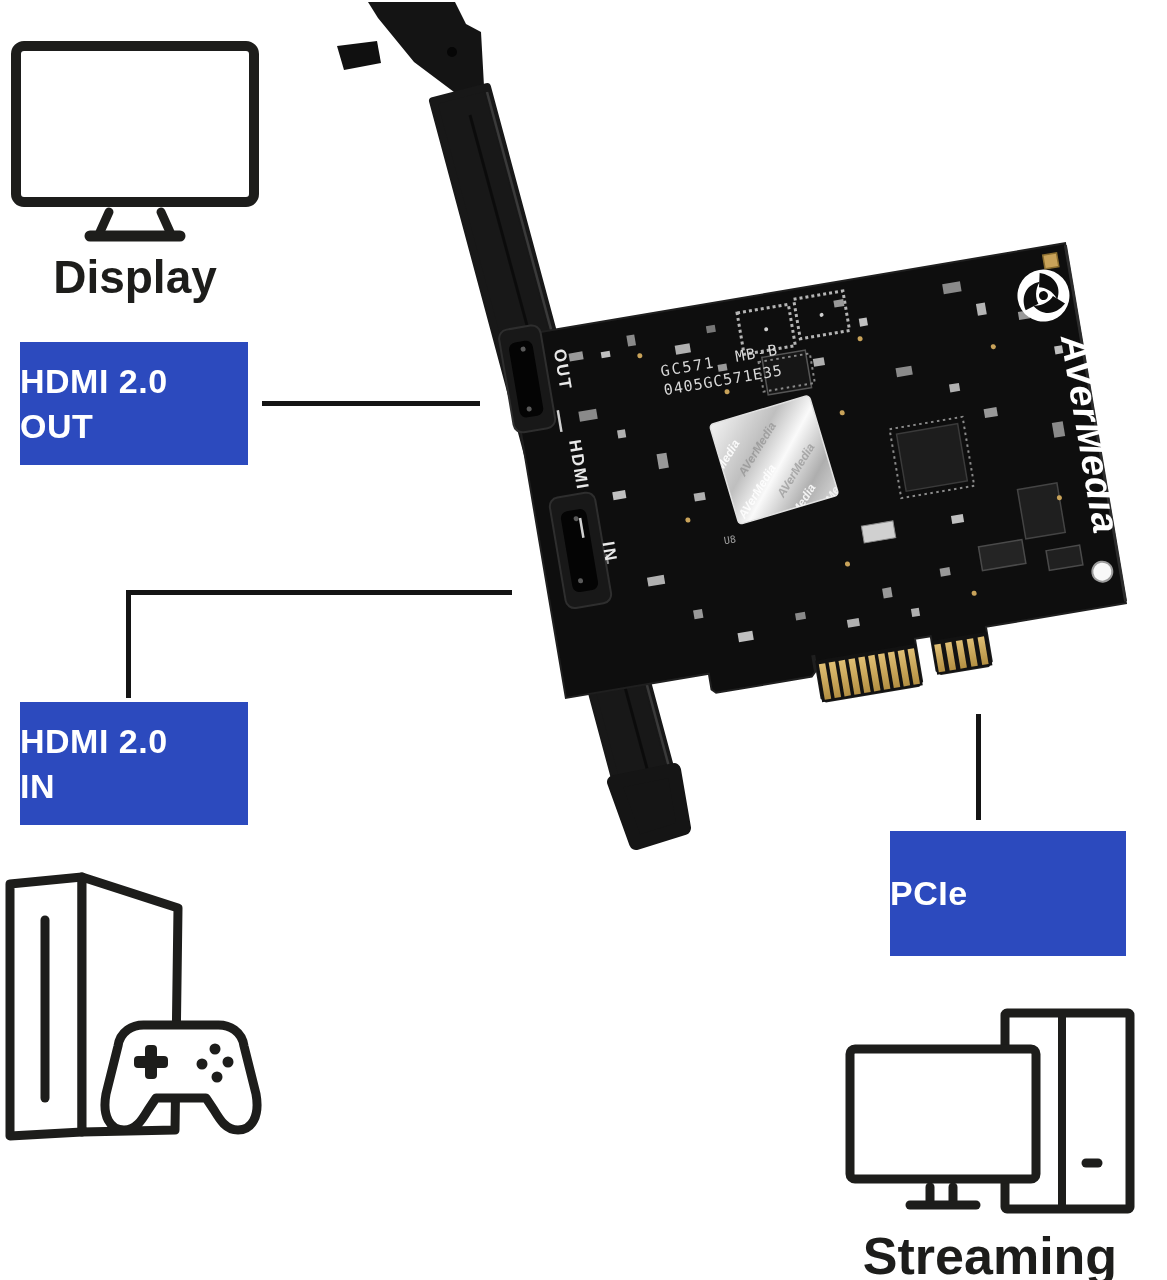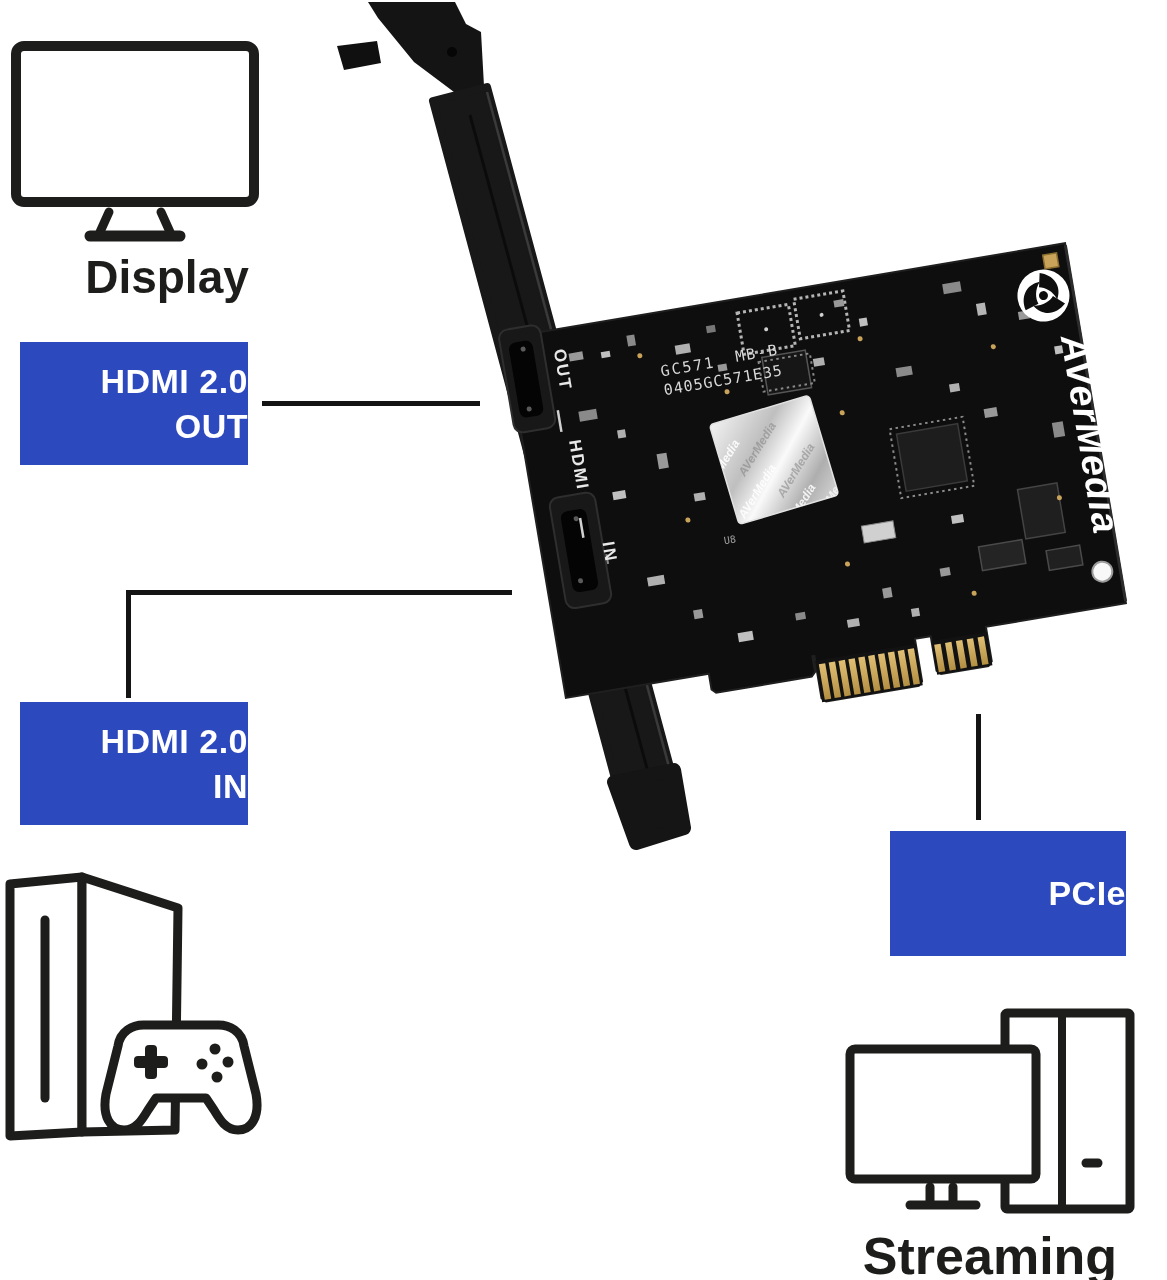--- a/index.html
+++ b/index.html
@@ -3,21 +3,21 @@
 <meta charset="utf-8">
 <style>
   html,body{margin:0;padding:0;background:#ffffff;}
   #stage{
     position:relative;width:1167px;height:1280px;background:#ffffff;overflow:hidden;
     font-family:"Liberation Sans",sans-serif;color:#1d1d1b;
   }
   .abs{position:absolute;}
   .callout-line{position:absolute;background:#141414;}
   .bluebox{
-    position:absolute;display:flex;flex-direction:column;align-items:flex-end;justify-content:center;
+    position:absolute;display:flex;flex-direction:column;align-items:flex-start;justify-content:center;
     color:#ffffff;font-size:34px;font-weight:600;line-height:1.32;letter-spacing:0.5px;text-align:center;
   }
   .iconlabel{
     position:absolute;text-align:center;font-size:46px;font-weight:700;color:#1d1d1b;letter-spacing:0px;
   }
   svg{display:block;}
   .ink-stroke{stroke:#1d1d1b;fill:#ffffff;stroke-linejoin:round;stroke-linecap:round;}
 </style>
 </head>
 <body>
@@ -190,21 +190,21 @@
       <text transform="translate(548,92) rotate(90)" font-family="Liberation Sans,sans-serif" font-size="38" font-style="italic" font-weight="bold" letter-spacing="1" fill="#ffffff">AVerMedia</text>
     </g>
   </svg>
 
   <svg class="abs" style="left:10px;top:40px;" width="250" height="205" viewBox="0 0 250 205">
     <rect class="ink-stroke" x="6" y="6" width="238" height="156" rx="8" stroke-width="10"></rect>
     <line x1="99" y1="172" x2="90" y2="192" stroke="#1d1d1b" stroke-width="9" stroke-linecap="round"></line>
     <line x1="151" y1="172" x2="160" y2="192" stroke="#1d1d1b" stroke-width="9" stroke-linecap="round"></line>
     <line x1="80" y1="196" x2="170" y2="196" stroke="#1d1d1b" stroke-width="11" stroke-linecap="round"></line>
   </svg>
-  <div class="iconlabel" style="left:0;top:250px;width:270px;margin-left:32px;">Display</div>
+  <div class="iconlabel" style="left:0;top:250px;width:270px;">Display</div>
 
   <div class="bluebox" style="left:20px;top:342px;width:228px;height:123px;background:#2C4ABE;">
     <div>HDMI 2.0</div>
     <div>OUT</div>
   </div>
 
   <div class="bluebox" style="left:20px;top:702px;width:228px;height:123px;background:#2C4ABE;">
     <div>HDMI 2.0</div>
     <div>IN</div>
   </div>

